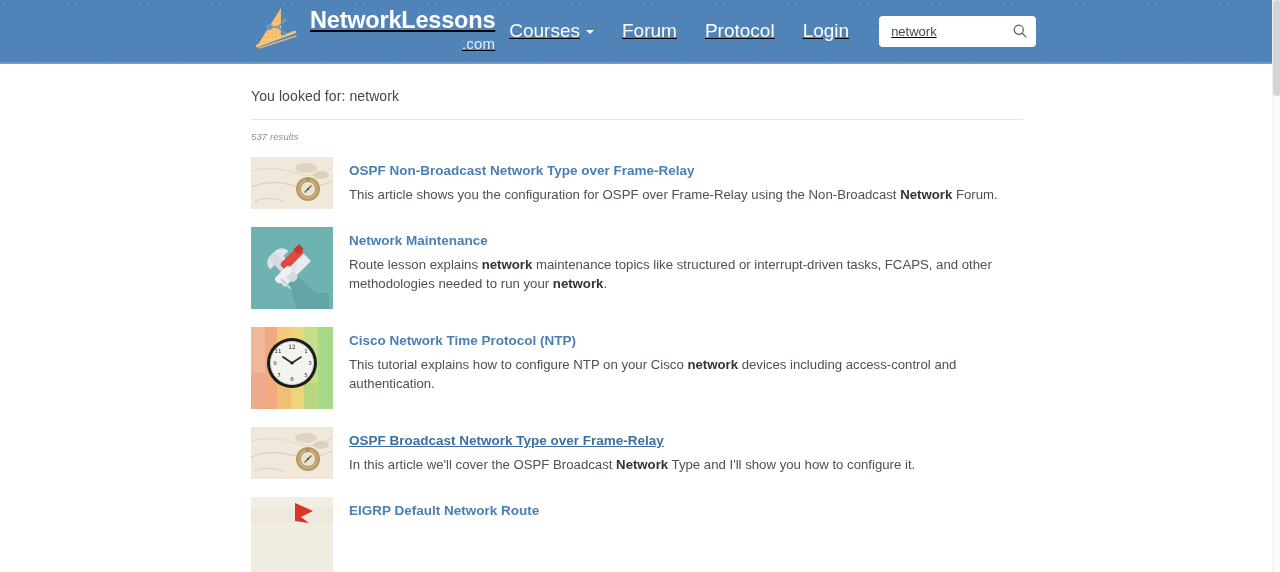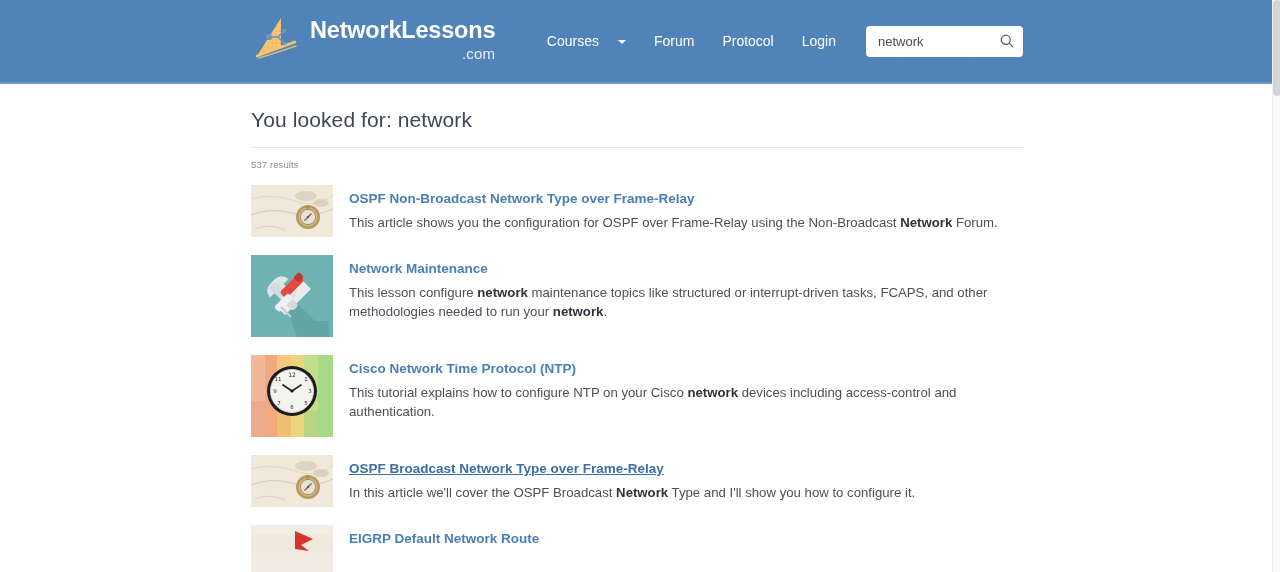--- a/index.html
+++ b/index.html
@@ -8,28 +8,29 @@
     width: 1280px; height: 572px;
     overflow: hidden;
     background: #ffffff;
     font-family: "Liberation Sans", sans-serif;
   }
 
   
   .site-header {
     position: relative;
     width: 1272px;
-    height: 84px;
+    height: 64px;
     background-color: #5084b8;
     background-image:
       radial-gradient(circle, rgba(255,255,255,0.14) 0.8px, transparent 0.9px);
     background-size: 9px 9px;
     border-bottom: 2px solid #6d9ac6;
     display: flex;
     align-items: flex-end;
+    text-decoration: underline;
   }
   .header-inner {
     width: 772px;
     margin-left: 251px;
     display: flex;
     align-items: center;
     height: 100%;
   }
 
   
@@ -67,27 +68,27 @@
 
   
   .main-nav {
     display: flex;
     align-items: center;
     margin-left: auto;
     gap: 0px;
   }
   .nav-item {
     color: #ffffff;
-    font-size: 14px;
+    font-size: 19px;
     text-decoration: none;
     padding: 6px 14px;
     white-space: nowrap;
     display: inline-flex;
     align-items: center;
-    gap: 19px;
+    gap: 6px;
   }
   .caret-down {
     width: 0; height: 0;
     border-left: 4px solid transparent;
     border-right: 4px solid transparent;
     border-top: 4.5px solid #ffffff;
     display: inline-block;
     position: relative;
     top: 1px;
   }
@@ -131,33 +132,34 @@
   
   .content {
     width: 1272px;
     padding-top: 24px;
   }
   .content-inner {
     width: 772px;
     margin-left: 251px;
   }
   .page-title {
-    font-size: 21px;
+    font-size: 14px;
     color: #3f4751;
     font-weight: 400;
     margin: 0 0 15px 0;
     letter-spacing: 0.1px;
   }
   .divider {
     height: 1px;
     background: #e6e6e6;
     width: 100%;
   }
   .results-count {
     font-size: 9.5px;
+    font-style: italic;
     color: #8a8f96;
     margin-top: 11px;
     letter-spacing: 0.1px;
   }
 
   
   .results-list { margin-top: 15px; }
   .result-item {
     display: flex;
     align-items: flex-start;
@@ -304,21 +306,21 @@
               <path d="M28 30 L64 66 L78 66 L78 82 L46 82 Z" fill="#5fa0a0" opacity="0.75"></path>
               <path d="M52 26 L60 34 L34 60 L26 52 Z" fill="#e8ecef"></path>
               <path d="M24 24 a9.5 9.5 0 0 1 13.5 0 l-5 5 l5.5 5.5 l5-5 a9.5 9.5 0 0 1 -13.5 13.5 l-5.5 -5.5 l-5 5 a9.5 9.5 0 0 1 0 -13.5 z" fill="#dfe4e8"></path>
               <rect x="24" y="26" width="34" height="9" rx="4" transform="rotate(45 24 26)" fill="#d5dade"></rect>
               <rect x="47" y="19" width="9" height="26" rx="2.5" transform="rotate(45 47 19)" fill="#e04a3f"></rect>
               <rect x="48" y="17" width="7" height="8" rx="1.5" transform="rotate(45 48 17)" fill="#bf3b31"></rect>
               <rect x="37" y="38" width="7.5" height="20" rx="3" transform="rotate(45 37 38)" fill="#eef1f3"></rect>
               <path d="M30 52 L40 62" stroke="#c7ced3" stroke-width="2.2"></path>
             </svg>
           </div>
-          <div class="result-body"><a class="result-title">Network Maintenance</a><div class="result-excerpt"><span>This lesson configure </span><b>network</b><span> maintenance topics like structured or interrupt-driven tasks, FCAPS, and other methodologies needed to run your </span><b>network</b><span>.</span></div></div>
+          <div class="result-body"><a class="result-title">Network Maintenance</a><div class="result-excerpt"><span>Route lesson explains </span><b>network</b><span> maintenance topics like structured or interrupt-driven tasks, FCAPS, and other methodologies needed to run your </span><b>network</b><span>.</span></div></div>
         </div>
         <div class="result-item">
           <div class="thumb h82">
             <svg viewBox="0 0 82 82">
               <rect x="0" y="0" width="14" height="82" fill="#f0b79a"></rect>
               <rect x="14" y="0" width="12" height="82" fill="#f2a97f"></rect>
               <rect x="26" y="0" width="14" height="82" fill="#f6c87d"></rect>
               <rect x="40" y="0" width="13" height="82" fill="#ead77d"></rect>
               <rect x="53" y="0" width="14" height="82" fill="#c3dd88"></rect>
               <rect x="67" y="0" width="15" height="82" fill="#a8d98a"></rect>

